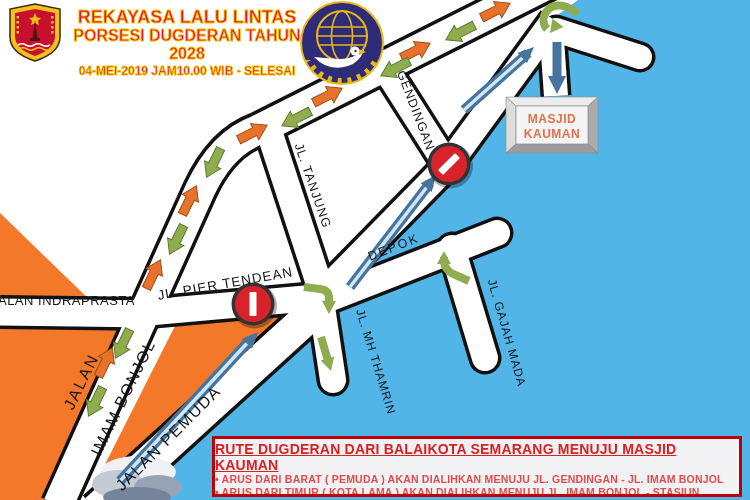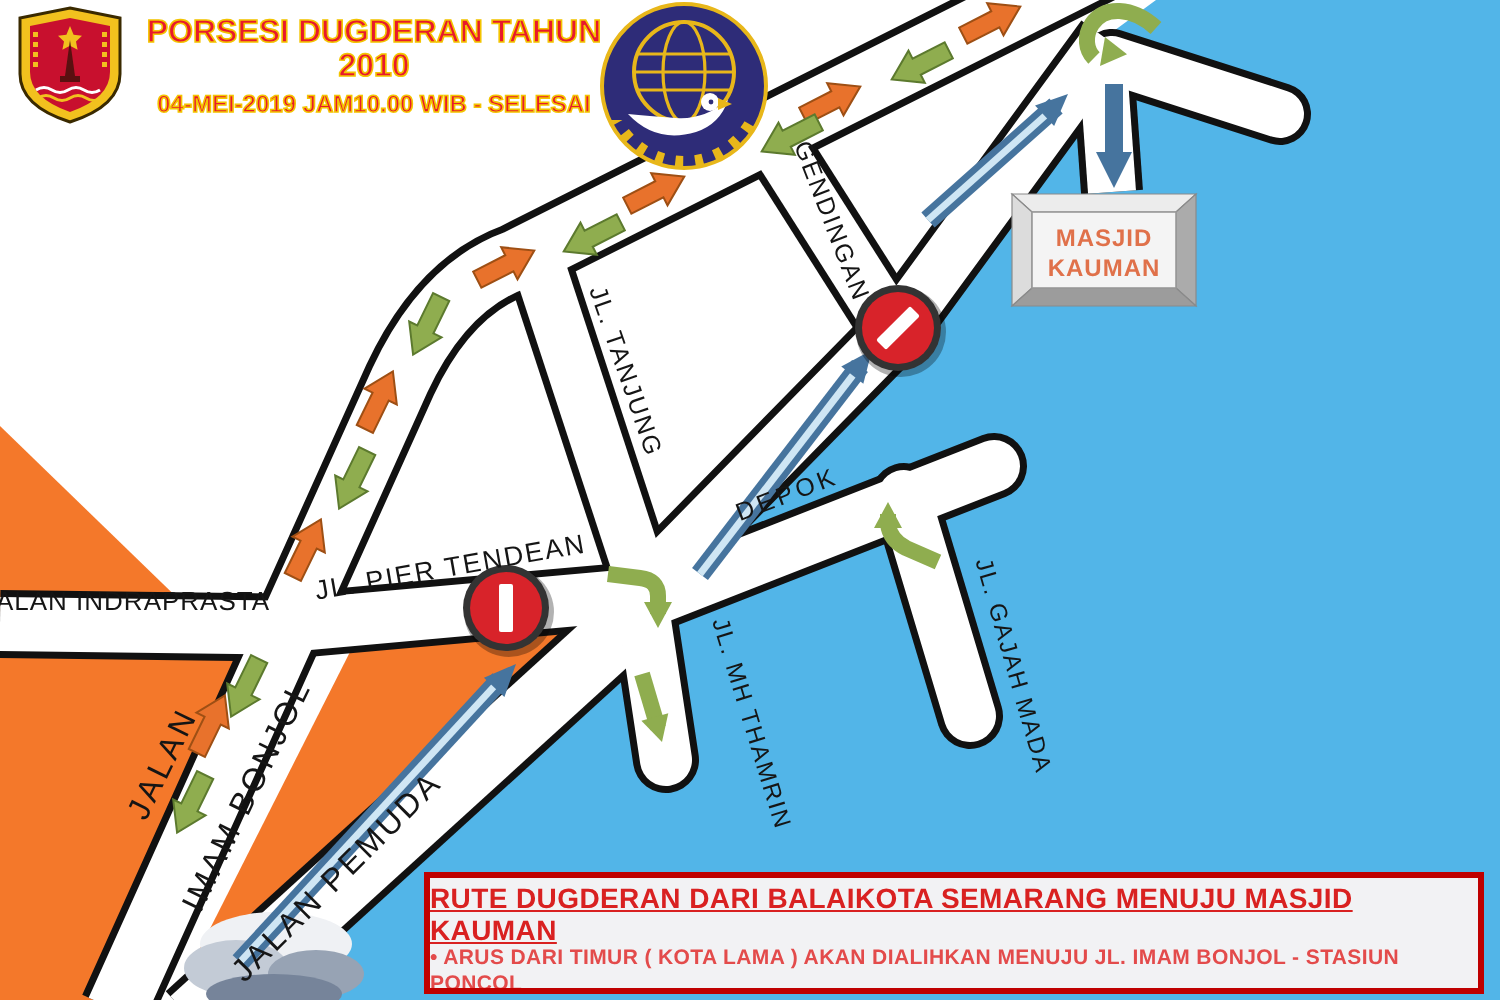--- a/index.html
+++ b/index.html
@@ -192,22 +192,24 @@
     <line x1="19" y1="36" x2="69" y2="36" stroke="#E8B71A" stroke-width="1.6"></line>
     <line x1="21" y1="45" x2="67" y2="45" stroke="#E8B71A" stroke-width="1.6"></line>
     <path d="M 16,57 Q 30,72 50,66 Q 62,62 66,50 Q 54,60 40,59 Q 26,58 16,57 Z" fill="#FFFFFF"></path>
     <circle cx="57" cy="51" r="4.5" fill="#FFFFFF"></circle>
     <polygon points="61,49 68,52 61,55" fill="#E8B71A"></polygon>
     <circle cx="57.5" cy="51" r="1.2" fill="#2E2C78"></circle>
   </g>
 </svg>
 
 <div class="title-block">
-  <div class="t2">PORSESI DUGDERAN TAHUN 2010</div>
+  <div class="t1">REKAYASA LALU LINTAS</div>
+  <div class="t2">PORSESI DUGDERAN TAHUN 2028</div>
   <div class="t3">04-MEI-2019 JAM10.00 WIB - SELESAI</div>
 </div>
 
 <div class="legend">
   <div class="legend-title">RUTE DUGDERAN DARI BALAIKOTA SEMARANG MENUJU MASJID KAUMAN</div>
+  <div class="legend-line">•   ARUS DARI BARAT ( PEMUDA ) AKAN DIALIHKAN MENUJU JL. GENDINGAN  -  JL. IMAM BONJOL</div>
   <div class="legend-line">•   ARUS DARI TIMUR ( KOTA LAMA ) AKAN DIALIHKAN MENUJU JL. IMAM BONJOL  -  STASIUN PONCOL</div>
 </div>
 
 </div>
 
 </body></html>

